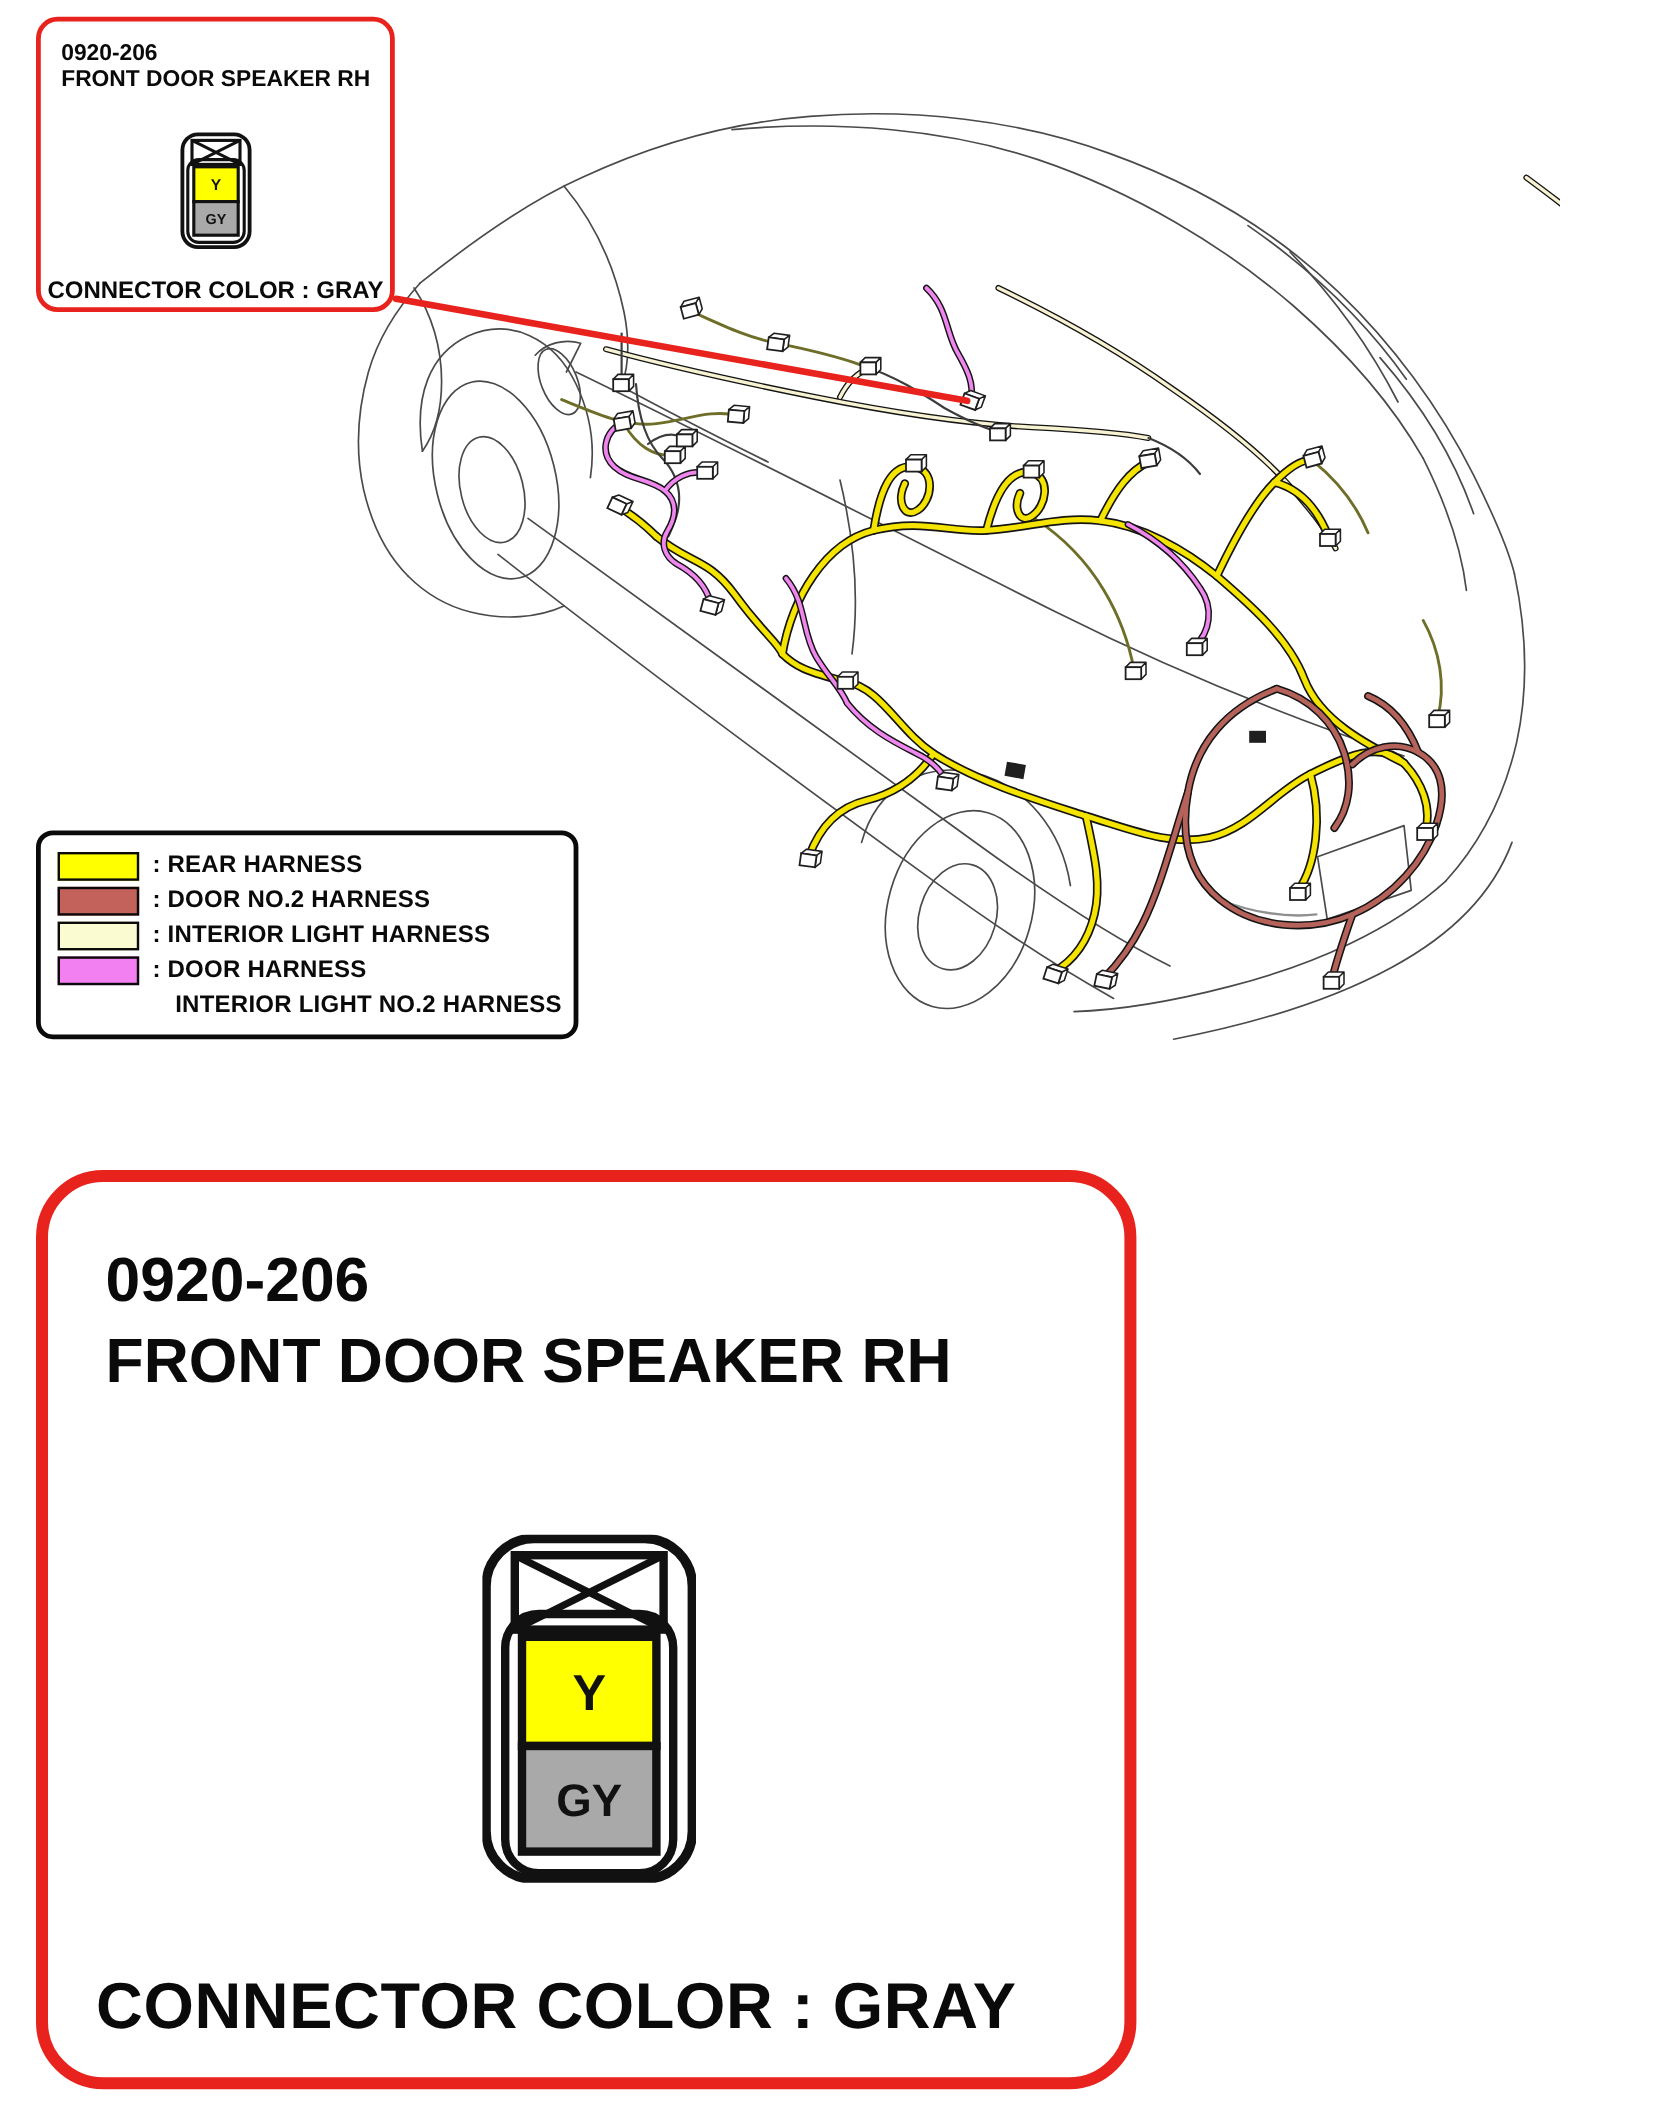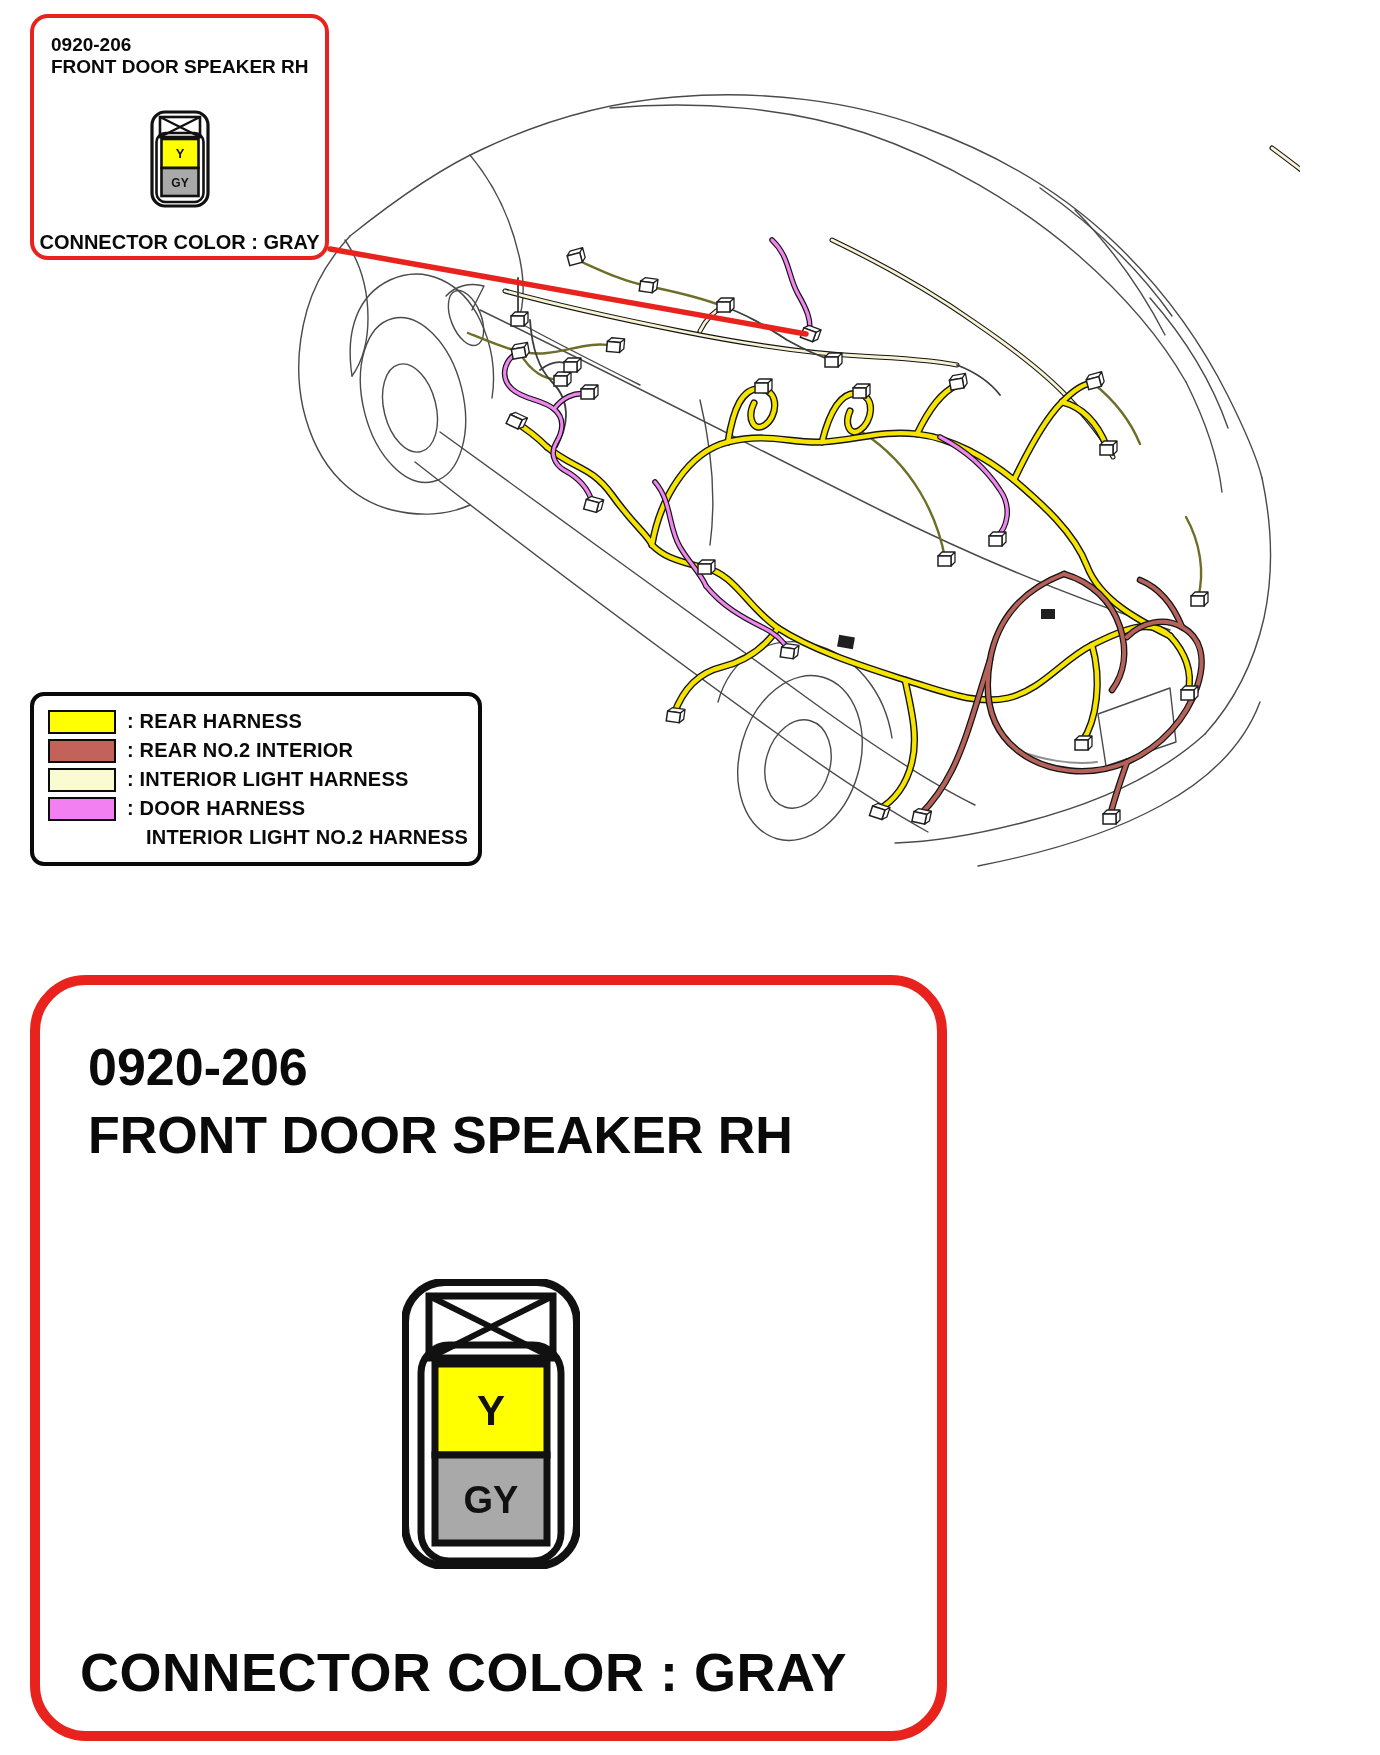--- a/index.html
+++ b/index.html
@@ -225,21 +225,21 @@
   <div class="abs co-note">CONNECTOR COLOR : GRAY</div>
 </div>
 
 <div id="legend-box" class="abs">
   <div class="legend-row">
     <div class="legend-swatch" style="background-color: rgb(255, 255, 0);"></div>
     <span class="legend-label">: REAR HARNESS</span>
   </div>
   <div class="legend-row">
     <div class="legend-swatch" style="background-color: rgb(194, 98, 91);"></div>
-    <span class="legend-label">: REAR NO.2 INTERIOR</span>
+    <span class="legend-label">: DOOR NO.2 HARNESS</span>
   </div>
   <div class="legend-row">
     <div class="legend-swatch" style="background-color: rgb(251, 251, 210);"></div>
     <span class="legend-label">: INTERIOR LIGHT HARNESS</span>
   </div>
   <div class="legend-row">
     <div class="legend-swatch" style="background-color: rgb(242, 128, 240);"></div>
     <span class="legend-label">: DOOR HARNESS</span>
   </div>
   <div class="legend-row cont">

